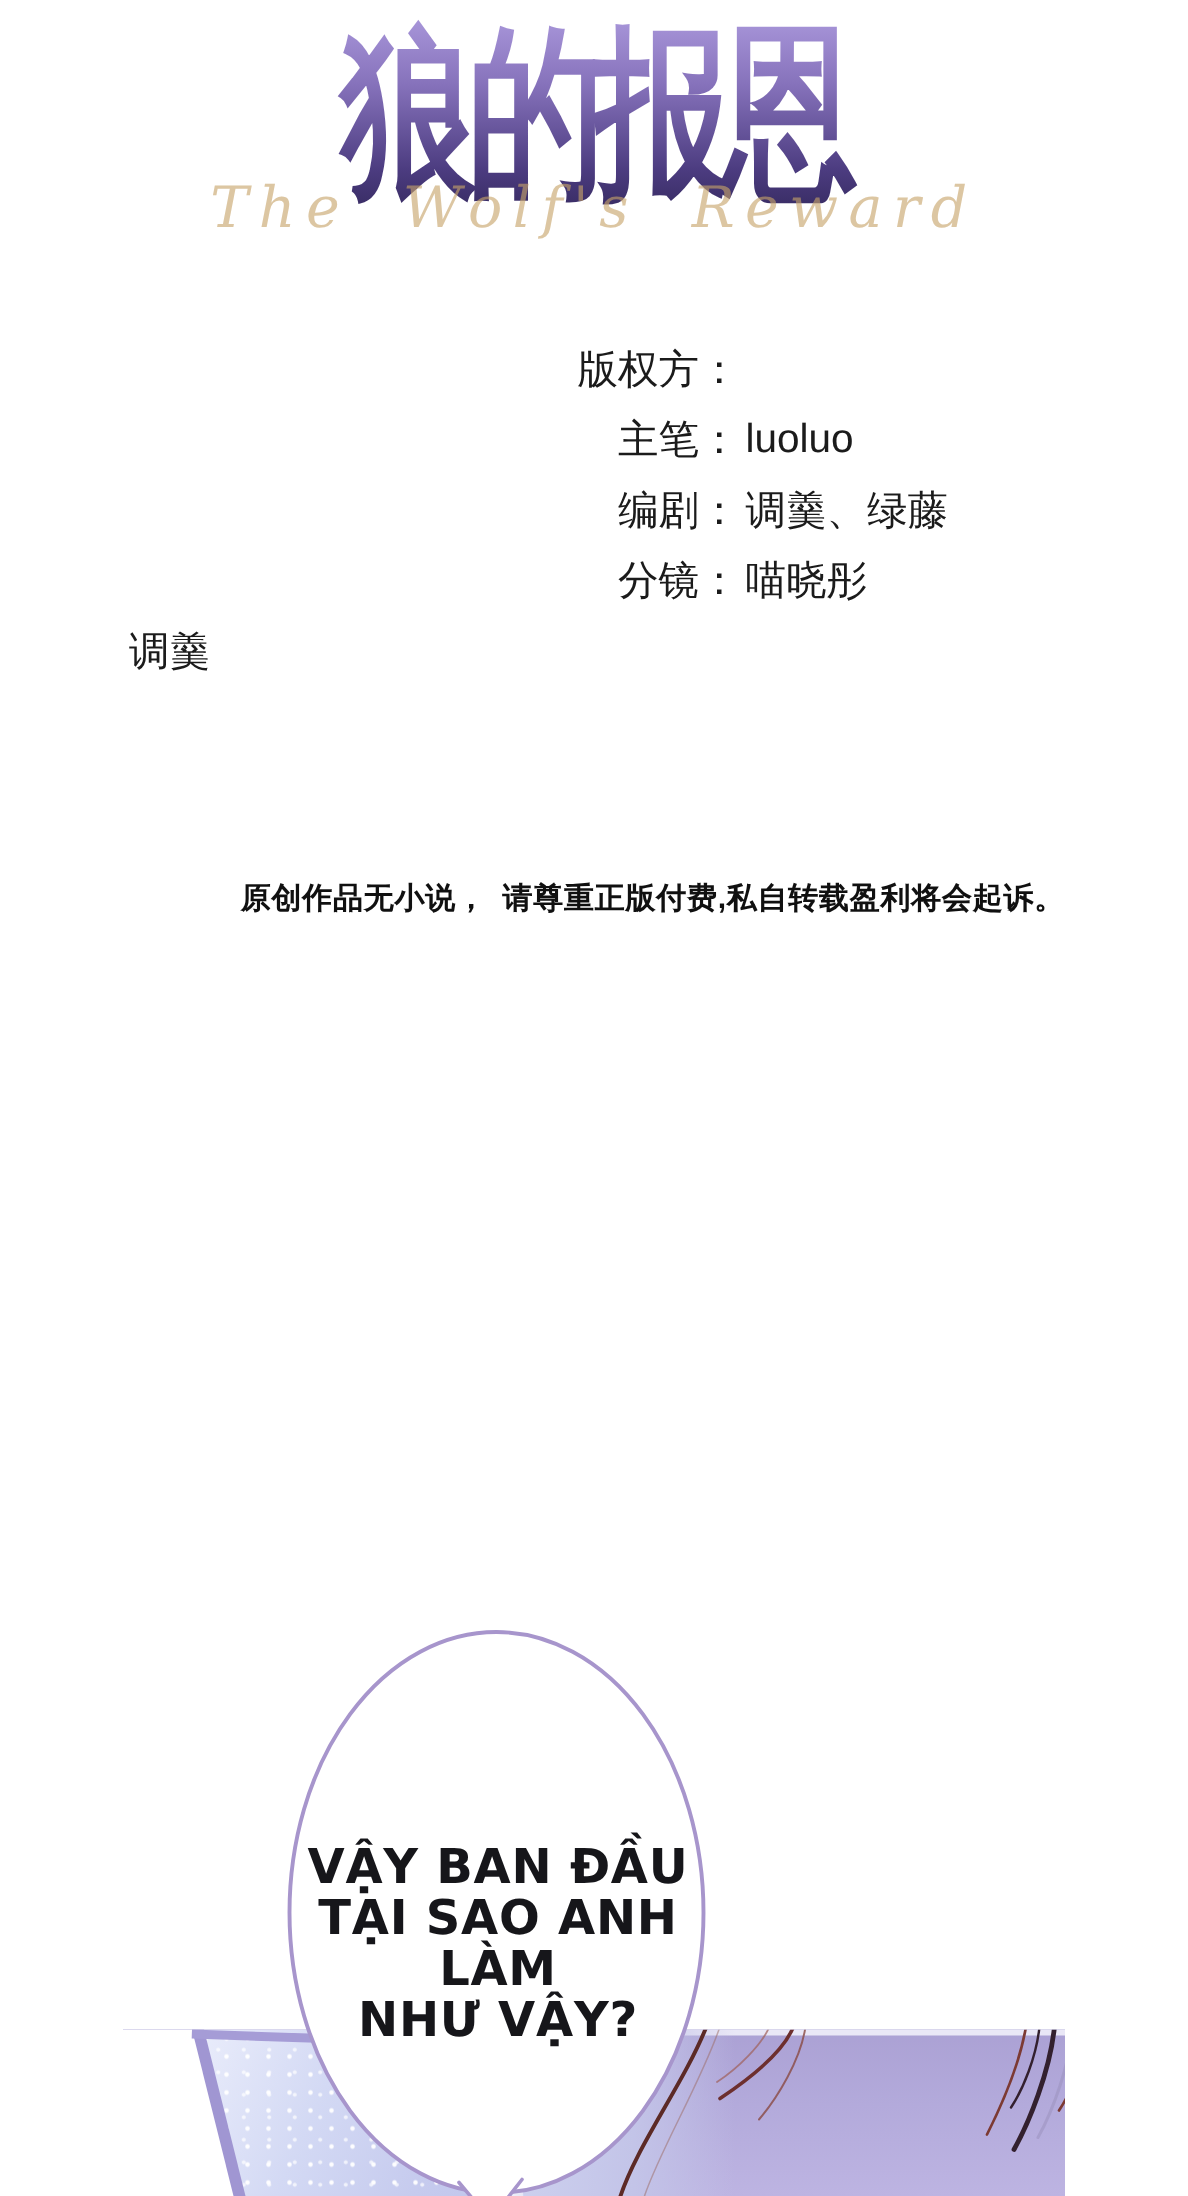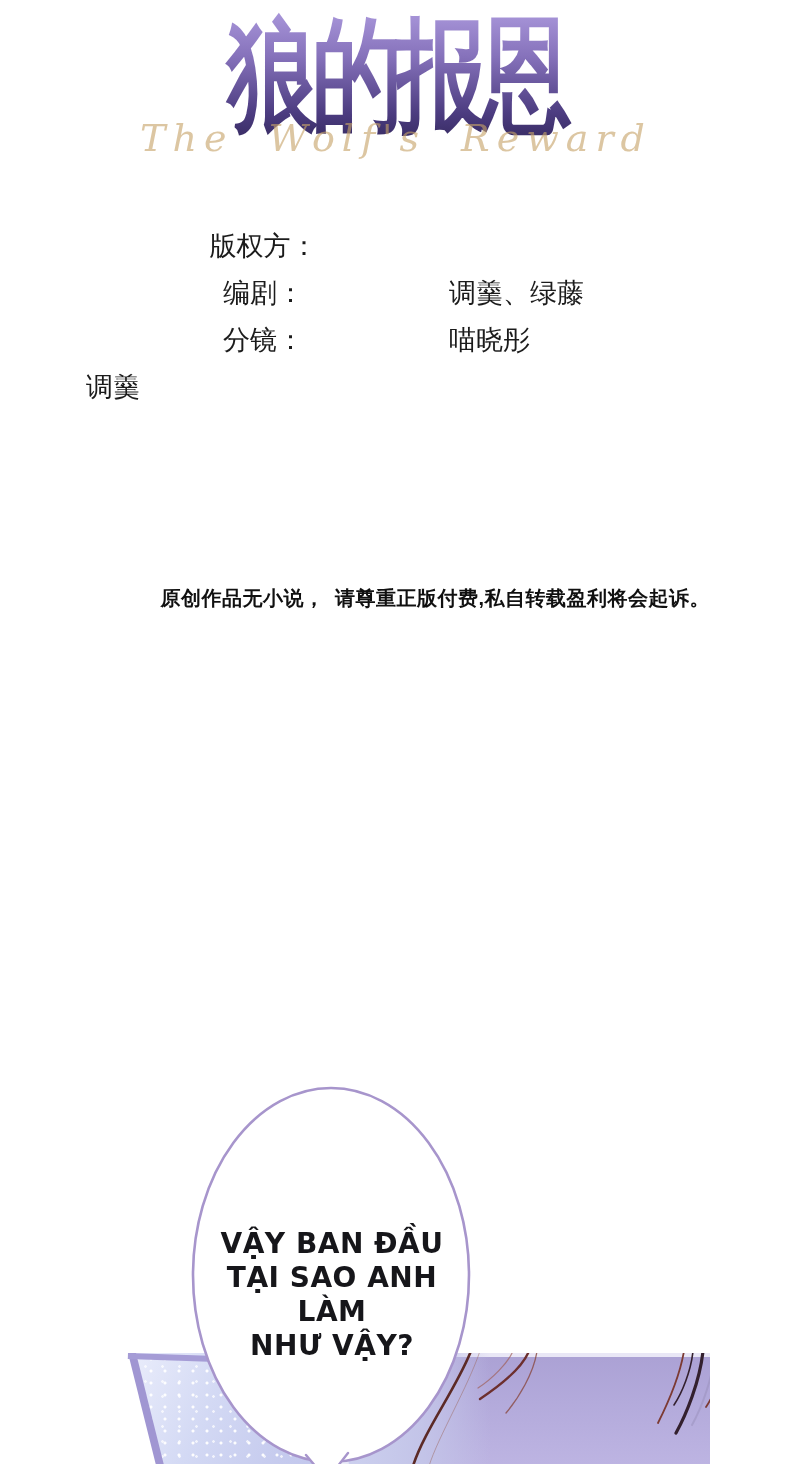--- a/index.html
+++ b/index.html
@@ -34,21 +34,21 @@
     letter-spacing:7px; word-spacing:16px;
     color:rgba(198,163,105,0.62);
   }
 
   
   .credits { position:absolute; top:222px; left:0; width:100%; }
   .credit-row {
     display:flex; align-items:center; height:47px;
     font-size:27px; font-weight:500; color:#1b1b1b;
   }
-  .credit-label { width:363px; text-align:center; white-space:pre; }
+  .credit-label { width:363px; text-align:right; white-space:pre;margin-left:48px; }
   .credit-value { flex:1; text-align:left; padding-left:4px; }
 
   
   .notice {
     position:absolute; top:585px; left:0; width:100%;
     text-align:right; font-size:20px; font-weight:bold;
     color:#101010; letter-spacing:0.5px;
   }
 
   
@@ -92,35 +92,39 @@
     background:#a59cd6; transform:rotate(2deg); transform-origin:0 0;
   }
   .hair-svg { position:absolute; left:0; top:0; }
 
   
   .bubble-svg { position:absolute; left:100px; top:1080px; }
   .bubble-text {
     position:absolute; left:114px; top:1227px; width:272px;
     text-align:center;
     font-family:"DejaVu Sans","Liberation Sans",sans-serif;
-    font-weight:bold; font-size:28px; line-height:34px;
+    font-weight:bold; font-size:32px; line-height:34px;
     letter-spacing:0.5px; color:#16161a;
   }
 </style>
 </head>
 <body>
 
 <div id="page">
 
   <div class="title-cn">狼的报恩</div>
   <div class="title-en">The Wolf's Reward</div>
 
   <div class="credits">
     <div class="credit-row">
       <span class="credit-label">版权方：</span>
+    </div>
+    <div class="credit-row">
+      <span class="credit-label">主笔：</span>
+      <span class="credit-value">luoluo</span>
     </div>
     <div class="credit-row">
       <span class="credit-label">编剧：</span>
       <span class="credit-value">调羹、绿藤</span>
     </div>
     <div class="credit-row">
       <span class="credit-label">分镜：</span>
       <span class="credit-value">喵晓彤</span>
     </div>
     <div class="credit-row">

